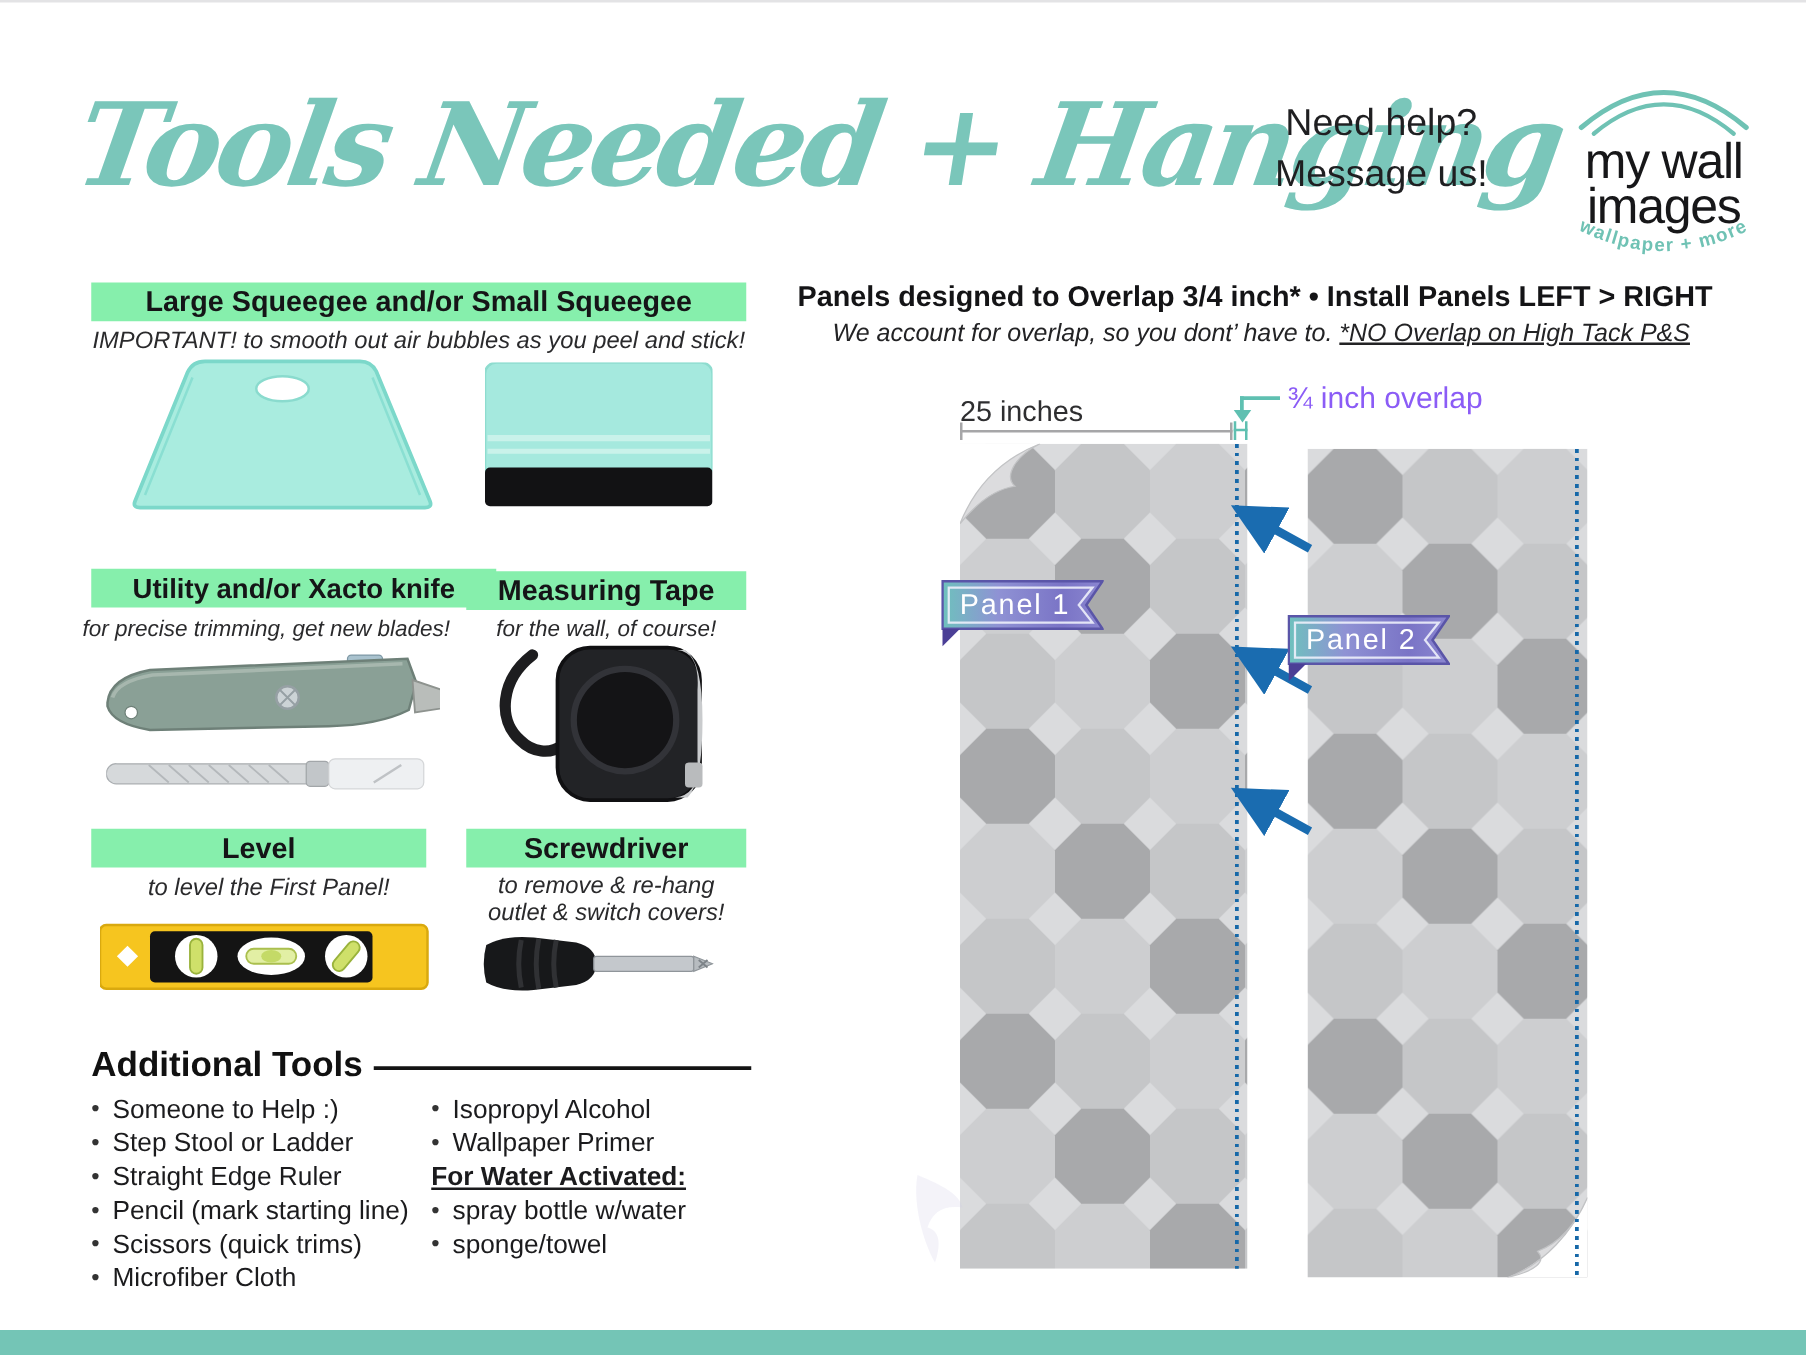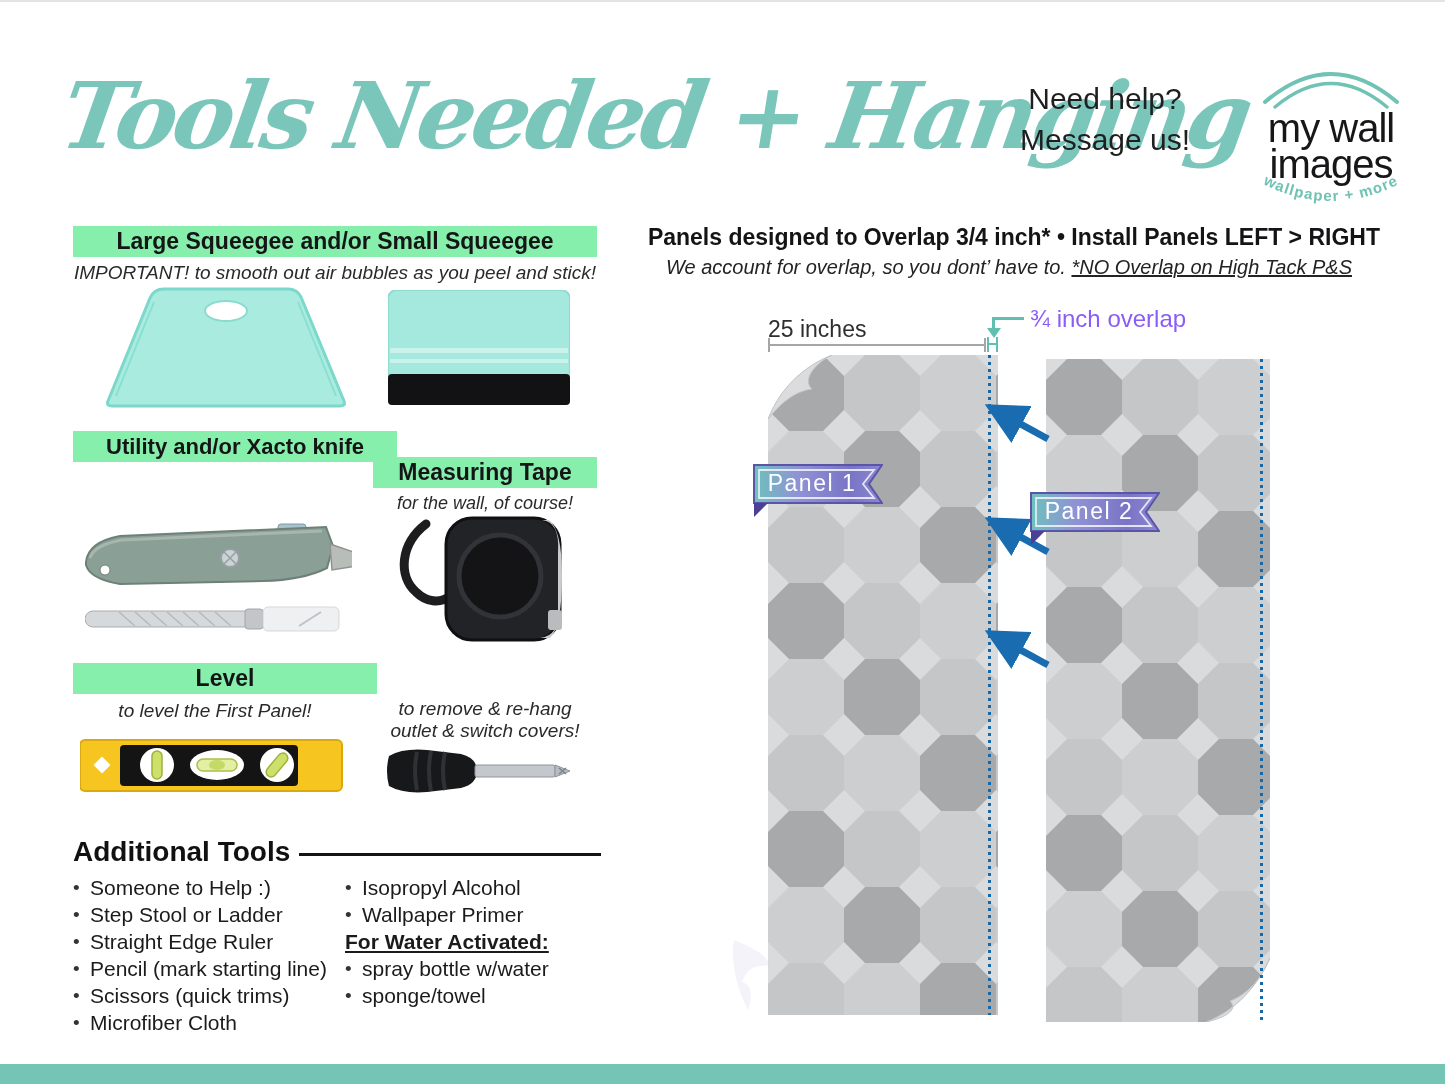--- a/index.html
+++ b/index.html
@@ -21,21 +21,21 @@
   .toolimg{position:absolute;}
   
   .add-head{position:absolute;left:73px;top:834px;font-size:28px;font-weight:bold;color:#111;}
   .add-rule{position:absolute;left:299px;top:851px;width:302px;height:3px;background:#141414;}
   .list{position:absolute;font-size:21px;line-height:27px;color:#1b1b1d;}
   .bul{position:relative;padding-left:17px;}
   .bul::before{content:"•";position:absolute;left:0;top:0;color:#333;font-size:19px;}
   .nobul{padding-left:17px;}
   .boldline{font-weight:bold;padding-left:0;text-decoration:underline;}
   
-  .panel-head{position:absolute;left:638px;top:222px;width:742px;text-align:right;
+  .panel-head{position:absolute;left:638px;top:222px;width:742px;text-align:left;
     font-size:23px;font-weight:bold;color:#141416;}
   .panel-sub{position:absolute;left:638px;top:254px;width:742px;text-align:center;
     font-size:20px;font-style:italic;color:#232325;}
   .panel-sub .und{text-decoration:underline;}
   .panel{position:absolute;}
   .dotline{position:absolute;top:0;bottom:0;width:3px;
     background:repeating-linear-gradient(to bottom,#1668a8 0 3px,rgba(0,0,0,0) 3px 7px);}
   .dim-label{position:absolute;left:768px;top:314px;width:218px;text-align:left;
     font-size:23px;color:#2e2e30;}
   .dim-line{position:absolute;left:768px;top:342px;width:218px;height:2px;background:#a6a6a8;}
@@ -111,21 +111,22 @@
     <ellipse cx="130" cy="27" rx="21" ry="10" fill="#ffffff" stroke="#8adbce" stroke-width="2"></ellipse>
   </svg>
 
   <svg class="toolimg" style="left:388px;top:288px;" width="182" height="116">
     <rect x="0" y="0" width="182" height="92" rx="9" fill="#a5e9de" stroke="#8edccf" stroke-width="2"></rect>
     <rect x="2" y="58" width="178" height="5" fill="#c9f2ea"></rect>
     <rect x="2" y="69" width="178" height="4" fill="#c9f2ea"></rect>
     <rect x="0" y="84" width="182" height="31" rx="4" fill="#121214"></rect>
   </svg>
 
-  <div class="bar" style="left:73px;top:429px;width:324px;font-size:22px;">Utility and/or Xacto knife</div>
+  <div class="bar" style="left:73px;top:453px;width:324px;font-size:22px;">Utility and/or Xacto knife</div>
+  <div class="cap" style="left:48px;top:490px;width:330px;font-size:18px;">for precise trimming, get new blades!</div>
   <div class="bar" style="left:373px;top:455px;width:224px;">Measuring Tape</div>
   <div class="cap" style="left:373px;top:490px;width:224px;font-size:18px;">for the wall, of course!</div>
 
   <svg class="toolimg" style="left:78px;top:516px;" width="274" height="86">
     <rect x="200" y="6" width="28" height="11" rx="3" fill="#a9c2ce" stroke="#7e98a5"></rect>
     <path d="M8,44 Q10,24 42,18 L248,9 L255,28 L249,50 Q225,62 185,63 L42,66 Q12,61 8,47 Z" fill="#8aa096" stroke="#6e8078" stroke-width="2"></path>
     <path d="M12,40 Q16,27 44,22 L244,13" fill="none" stroke="#aebdb4" stroke-width="3" opacity=".8"></path>
     <polygon points="252,26 305,44 254,52" fill="#b9bdba" stroke="#8e938f" stroke-width="1.5"></polygon>
     <circle cx="152" cy="40" r="9" fill="#ccd3d6" stroke="#96a0a4" stroke-width="2"></circle>
     <path d="M146,34 L158,46 M158,34 L146,46" stroke="#96a0a4" stroke-width="1.5"></path>
@@ -141,22 +142,23 @@
   </svg>
 
   <svg class="toolimg" style="left:392px;top:510px;" width="176" height="132">
     <path d="M34,12 C8,32 6,64 24,80 C34,90 48,92 58,84" fill="none" stroke="#1d1d1f" stroke-width="9" stroke-linecap="round"></path>
     <rect x="54" y="6" width="114" height="122" rx="26" fill="#222326" stroke="#101012" stroke-width="3"></rect>
     <path d="M150,8 Q168,10 166,40 L166,96 Q168,124 148,126 L158,126 Q170,114 170,64 Q170,16 156,8 Z" fill="#c9cbcd"></path>
     <circle cx="108" cy="64" r="41" fill="#141416" stroke="#323338" stroke-width="5"></circle>
     <rect x="156" y="98" width="14" height="20" rx="3" fill="#b9bbbd"></rect>
   </svg>
 
-  <div class="bar" style="left:73px;top:661px;width:304px;">Level</div>
+  <div class="bar" style="left:73px;top:661px;width:268px;">Level</div>
   <div class="cap" style="left:73px;top:698px;width:284px;">to level the First Panel!</div>
+  <div class="bar" style="left:373px;top:661px;width:224px;">Screwdriver</div>
   <div class="cap" style="left:373px;top:696px;width:224px;">to remove &amp; re-hang outlet &amp; switch covers!</div>
 
   <svg class="toolimg" style="left:80px;top:735px;" width="264" height="58">
     <rect x="0" y="3" width="262" height="51" rx="5" fill="#f6c51f" stroke="#d9a90f" stroke-width="2"></rect>
     <rect x="40" y="8" width="178" height="41" rx="4" fill="#141414"></rect>
     <circle cx="77" cy="28" r="17" fill="#ffffff"></circle>
     <rect x="72" y="14" width="10" height="28" rx="5" fill="#cfe06a" stroke="#9ab33c" stroke-width="1.5"></rect>
     <ellipse cx="137" cy="28" rx="27" ry="15" fill="#ffffff"></ellipse>
     <rect x="117" y="22" width="40" height="12" rx="6" fill="#e2efa4" stroke="#aabf4e" stroke-width="1.5"></rect>
     <ellipse cx="137" cy="28" rx="8" ry="5" fill="#c4da67"></ellipse>

